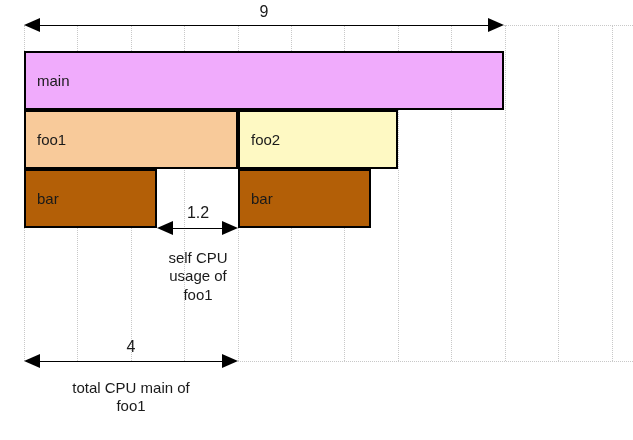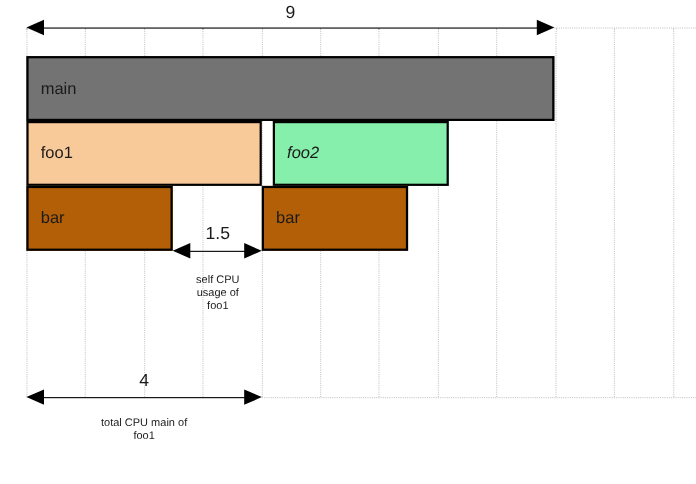--- a/index.html
+++ b/index.html
@@ -57,21 +57,21 @@
     width: 0;
     height: 0;
     border-top: 7px solid transparent;
     border-bottom: 7px solid transparent;
   }
   .arrow-head.left  { border-right: 16px solid #000000; }
   .arrow-head.right { border-left: 16px solid #000000; }
   
   .anno {
     position: absolute;
-    font-size: 10px;
+    font-size: 15px;
     color: #1a1a1a;
     text-align: center;
     line-height: 1.22;
     white-space: pre-line;
   }
   .anno.num { font-size: 16px; }
 </style>
 </head>
 <body>
 
@@ -91,41 +91,41 @@
   <div class="vgrid" style="left:612px;"></div>
 
   <div class="hgrid" style="left:504px; top:25px; width:129px;"></div>
   <div class="hgrid" style="left:238px; top:361px; width:395px;"></div>
 
   <div class="anno num" style="left:244px; top:2px; width:40px;">9</div>
   <div class="arrow-line" style="left:32px; top:25px; width:464px;"></div>
   <div class="arrow-head left" style="left:24px; top:18px;"></div>
   <div class="arrow-head right" style="left:488px; top:18px;"></div>
 
-  <div class="frame" style="left:24px; top:51px; width:480px; height:59px; background:#737373;">
+  <div class="frame" style="left:24px; top:51px; width:480px; height:59px; background:#f0abfc;">
     <span class="frame-label">main</span>
   </div>
 
   <div class="frame" style="left:24px; top:110px; width:214px; height:59px; background:#F8CA9A;">
     <span class="frame-label">foo1</span>
   </div>
 
-  <div class="frame" style="left:248px; top:110px; width:160px; height:59px; background:#86efac;font-style:italic;">
+  <div class="frame" style="left:238px; top:110px; width:160px; height:59px; background:#fef9c3;">
     <span class="frame-label">foo2</span>
   </div>
 
   <div class="frame" style="left:24px; top:169px; width:133px; height:59px; background:#B35F07;">
     <span class="frame-label">bar</span>
   </div>
 
   <div class="frame" style="left:238px; top:169px; width:133px; height:59px; background:#B35F07;">
     <span class="frame-label">bar</span>
   </div>
 
-  <div class="anno num" style="left:177px; top:203px; width:42px;">1.5</div>
+  <div class="anno num" style="left:177px; top:203px; width:42px;">1.2</div>
   <div class="arrow-line" style="left:165px; top:228px; width:65px;"></div>
   <div class="arrow-head left" style="left:157px; top:221px;"></div>
   <div class="arrow-head right" style="left:222px; top:221px;"></div>
 
   <div class="anno" style="left:146px; top:249px; width:104px;">self CPU
 usage of
 foo1</div>
 
   <div class="anno num" style="left:111px; top:337px; width:40px;">4</div>
   <div class="arrow-line" style="left:32px; top:361px; width:198px;"></div>

